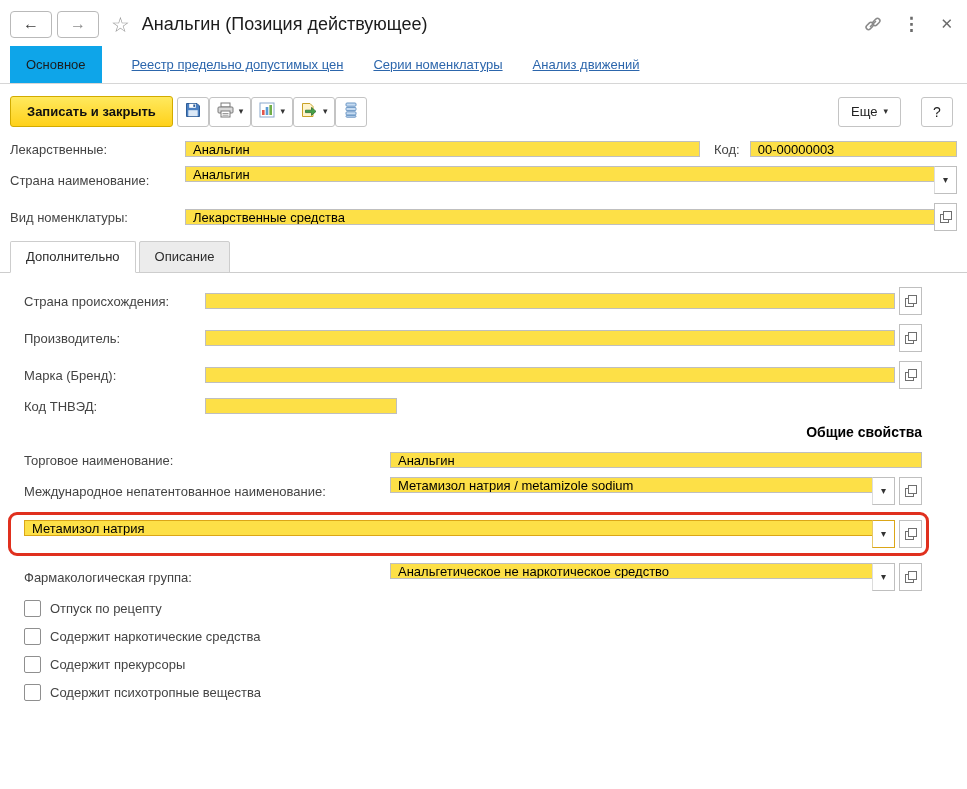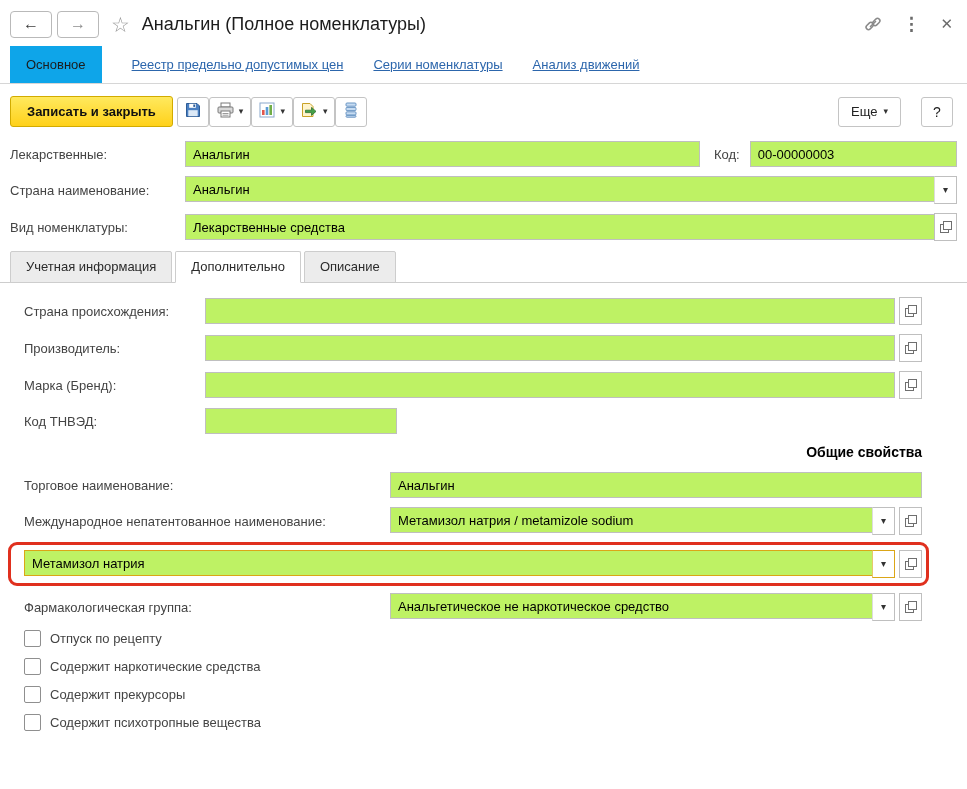--- a/index.html
+++ b/index.html
@@ -47,21 +47,21 @@
     display:flex; align-items:center; gap:6px; font-family:inherit; font-size:13px; color:#222; cursor:pointer; }
   .btn-help { width:32px; height:30px; background:#fff; border:1px solid #c4c4c4; border-radius:3px;
     display:flex; align-items:center; justify-content:center; font-family:inherit; font-size:14px; color:#222; cursor:pointer; }
 
   
   .form { padding:4px 10px 0 10px; }
   .frow { display:flex; align-items:center; margin-bottom:9px; }
   .flabel { width:175px; flex:0 0 175px; color:#444; }
   .flabel2 { width:366px; flex:0 0 366px; color:#444; }
   input.text {
-    height:16px; border:1px solid #bfbfbf; padding:12px 7px; font-family:inherit; font-size:13px; color:#000; background:#bef264; outline:none;
+    height:16px; border:1px solid #bfbfbf; padding:2px 7px; font-family:inherit; font-size:13px; color:#000; background:#fde047; outline:none;
   }
   .grow { flex:1 1 auto; min-width:0; }
   .code-label { margin:0 10px 0 14px; color:#444; }
   .combo { display:flex; flex:1 1 auto; min-width:0; }
   .combo input { flex:1 1 auto; min-width:0; border-right:none; }
   .dd-btn { width:23px; height:28px; background:#fff; border:1px solid #bfbfbf; border-left:1px solid #dcdcdc;
     display:flex; align-items:center; justify-content:center; cursor:pointer; }
   .dd-btn .arrow-small { font-size:10px; }
   .pick-btn { width:23px; height:28px; background:#fff; border:1px solid #bfbfbf;
     display:flex; align-items:center; justify-content:center; cursor:pointer; }
@@ -101,21 +101,21 @@
   <div class="header">
     <div class="nav-btns">
       <button class="nav-btn">
         <span>←</span>
       </button>
       <button class="nav-btn fwd">
         <span>→</span>
       </button>
     </div>
     <span class="star">☆</span>
-    <h1 class="title">Анальгин (Полное номенклатуры)</h1>
+    <h1 class="title">Анальгин (Позиция действующее)</h1>
     <div class="header-right">
       <span class="hicon">
         <svg width="18" height="18" viewBox="0 0 18 18">
           <line x1="6.5" y1="11.5" x2="11.5" y2="6.5" stroke="#8a8a8a" stroke-width="1.6" stroke-linecap="round"></line>
           <rect x="1.6" y="8.6" width="8.2" height="4.8" rx="2.4" fill="none" stroke="#8a8a8a" stroke-width="1.5" transform="rotate(-45 5.7 11)"></rect>
           <rect x="8.2" y="4.6" width="8.2" height="4.8" rx="2.4" fill="none" stroke="#8a8a8a" stroke-width="1.5" transform="rotate(-45 12.3 7)"></rect>
         </svg>
       </span>
       <span class="hicon dots">⋮</span>
       <span class="hicon close">✕</span>
@@ -215,21 +215,20 @@
     <div class="frow">
       <label class="flabel">Вид номенклатуры:</label>
       <input class="text grow" value="Лекарственные средства" style="">
       <button class="pick-btn attached">
         <span class="pick-icon"></span>
       </button>
     </div>
   </div>
 
   <div class="tabs">
-    <div class="tab">Учетная информация</div>
     <div class="tab active">Дополнительно</div>
     <div class="tab">Описание</div>
   </div>
 
   <div class="tabpanel">
 
     <div class="frow">
       <label class="flabel" style="flex-basis:181px;width:181px">Страна происхождения:</label>
       <input class="text grow" value="" style="">
       <button class="pick-btn gap">

